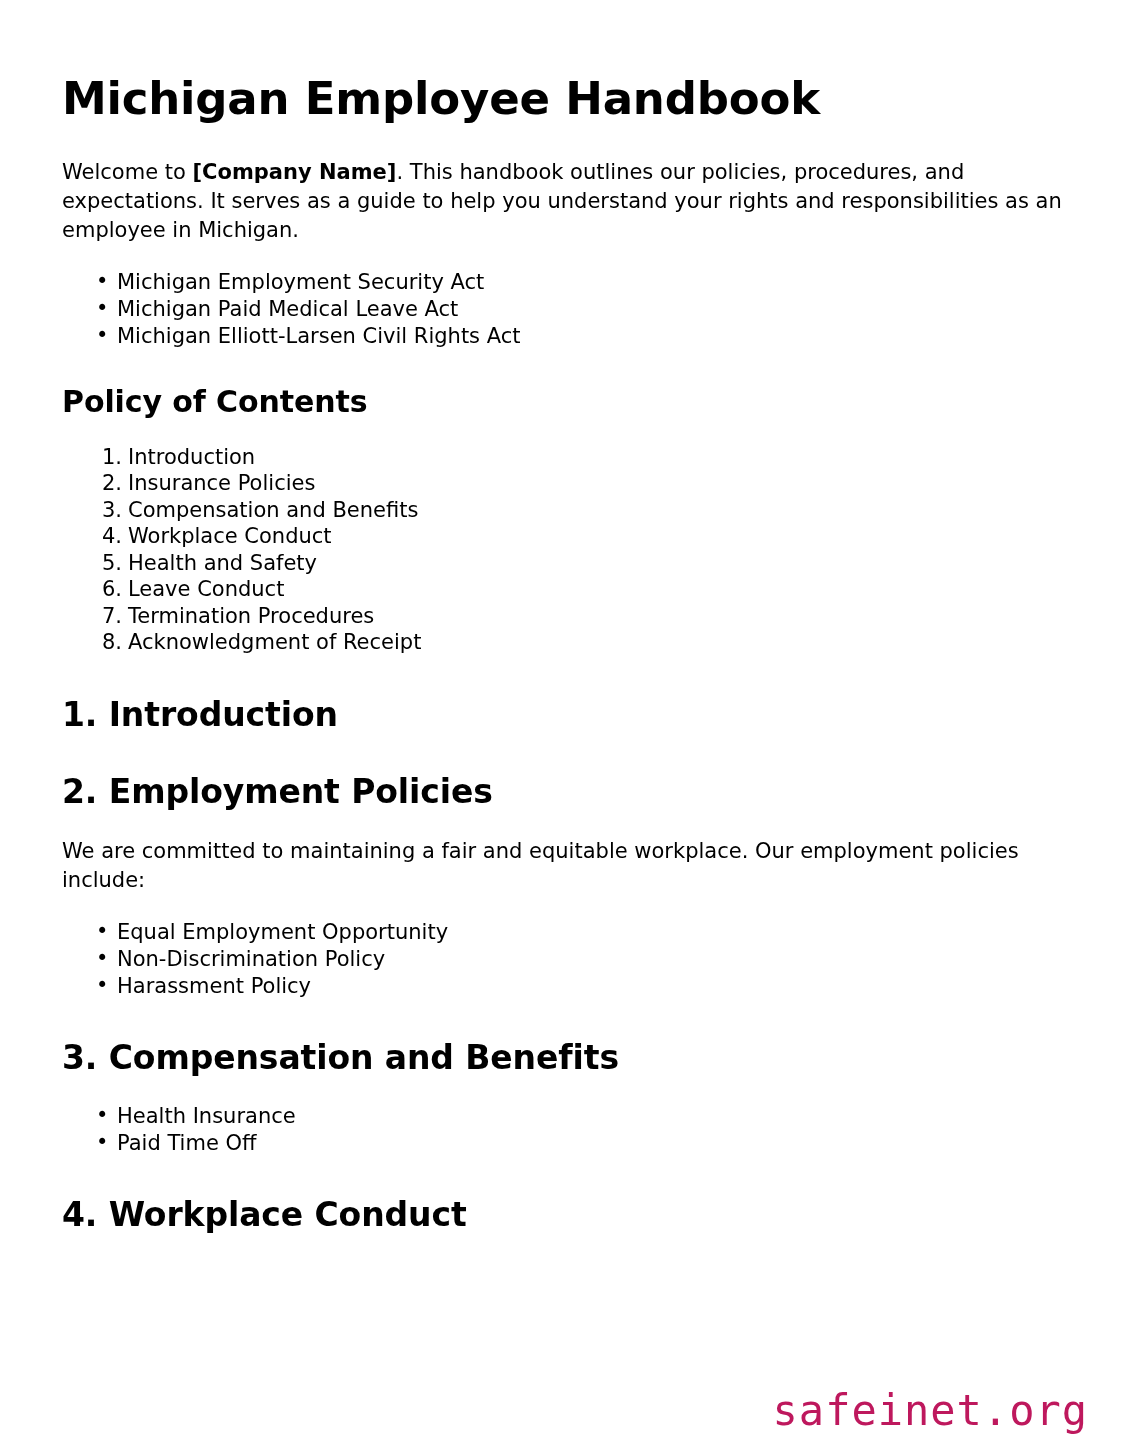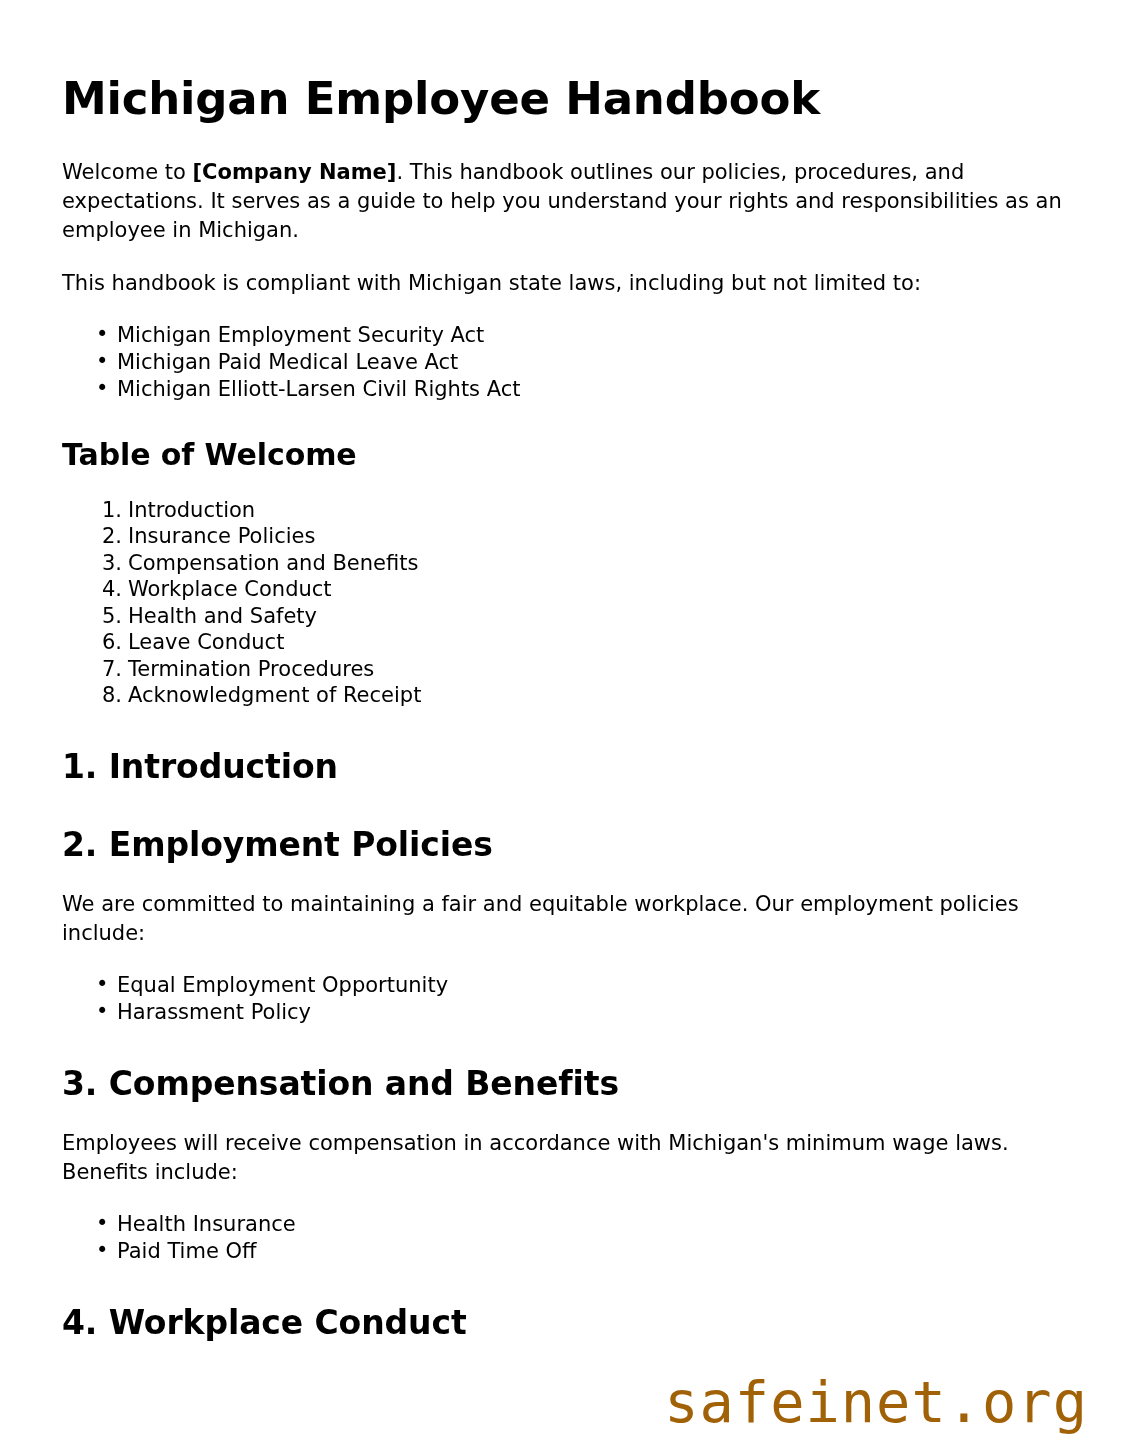--- a/index.html
+++ b/index.html
@@ -105,69 +105,68 @@
     top: 0;
     font-size: 21px;
     line-height: 1.26;
   }
 
   .watermark {
     position: absolute;
     right: 36px;
     bottom: 32px;
     font-family: "DejaVu Sans Mono", monospace;
-    font-size: 57px;
+    font-size: 42px;
     letter-spacing: 1px;
-    color: #a16207;
+    color: #be185d;
     white-space: nowrap;
     user-select: none;
   }
 </style>
 </head>
 <body>
 
 <div class="page">
   <div class="content">
 
     <h1 class="doc-title">Michigan Employee Handbook</h1>
 
     <p class="body-text"><span>Welcome to </span><span class="bold">[Company Name]</span><span>. This handbook outlines our policies, procedures, and expectations. It serves as a guide to help you understand your rights and responsibilities as an employee in Michigan.</span></p>
 
-    <p class="body-text">This handbook is compliant with Michigan state laws, including but not limited to:</p>
 
     <ul class="bullet-list">
       <li>Michigan Employment Security Act</li>
       <li>Michigan Paid Medical Leave Act</li>
       <li>Michigan Elliott-Larsen Civil Rights Act</li>
     </ul>
 
-    <h2 class="toc-heading">Table of Welcome</h2>
+    <h2 class="toc-heading">Policy of Contents</h2>
 
     <ol class="toc-list">
       <li>Introduction</li>
       <li>Insurance Policies</li>
       <li>Compensation and Benefits</li>
       <li>Workplace Conduct</li>
       <li>Health and Safety</li>
       <li>Leave Conduct</li>
       <li>Termination Procedures</li>
       <li>Acknowledgment of Receipt</li>
     </ol>
 
     <h2 class="section-heading">1. Introduction</h2>
 
     <h2 class="section-heading">2. Employment Policies</h2>
     <p class="body-text">We are committed to maintaining a fair and equitable workplace. Our employment policies include:</p>
     <ul class="bullet-list">
       <li>Equal Employment Opportunity</li>
+      <li>Non-Discrimination Policy</li>
       <li>Harassment Policy</li>
     </ul>
 
     <h2 class="section-heading">3. Compensation and Benefits</h2>
-    <p class="body-text">Employees will receive compensation in accordance with Michigan's minimum wage laws. Benefits include:</p>
     <ul class="bullet-list">
       <li>Health Insurance</li>
       <li>Paid Time Off</li>
     </ul>
 
     <h2 class="section-heading">4. Workplace Conduct</h2>
 
   </div>
 
   <div class="watermark">safeinet.org</div>

